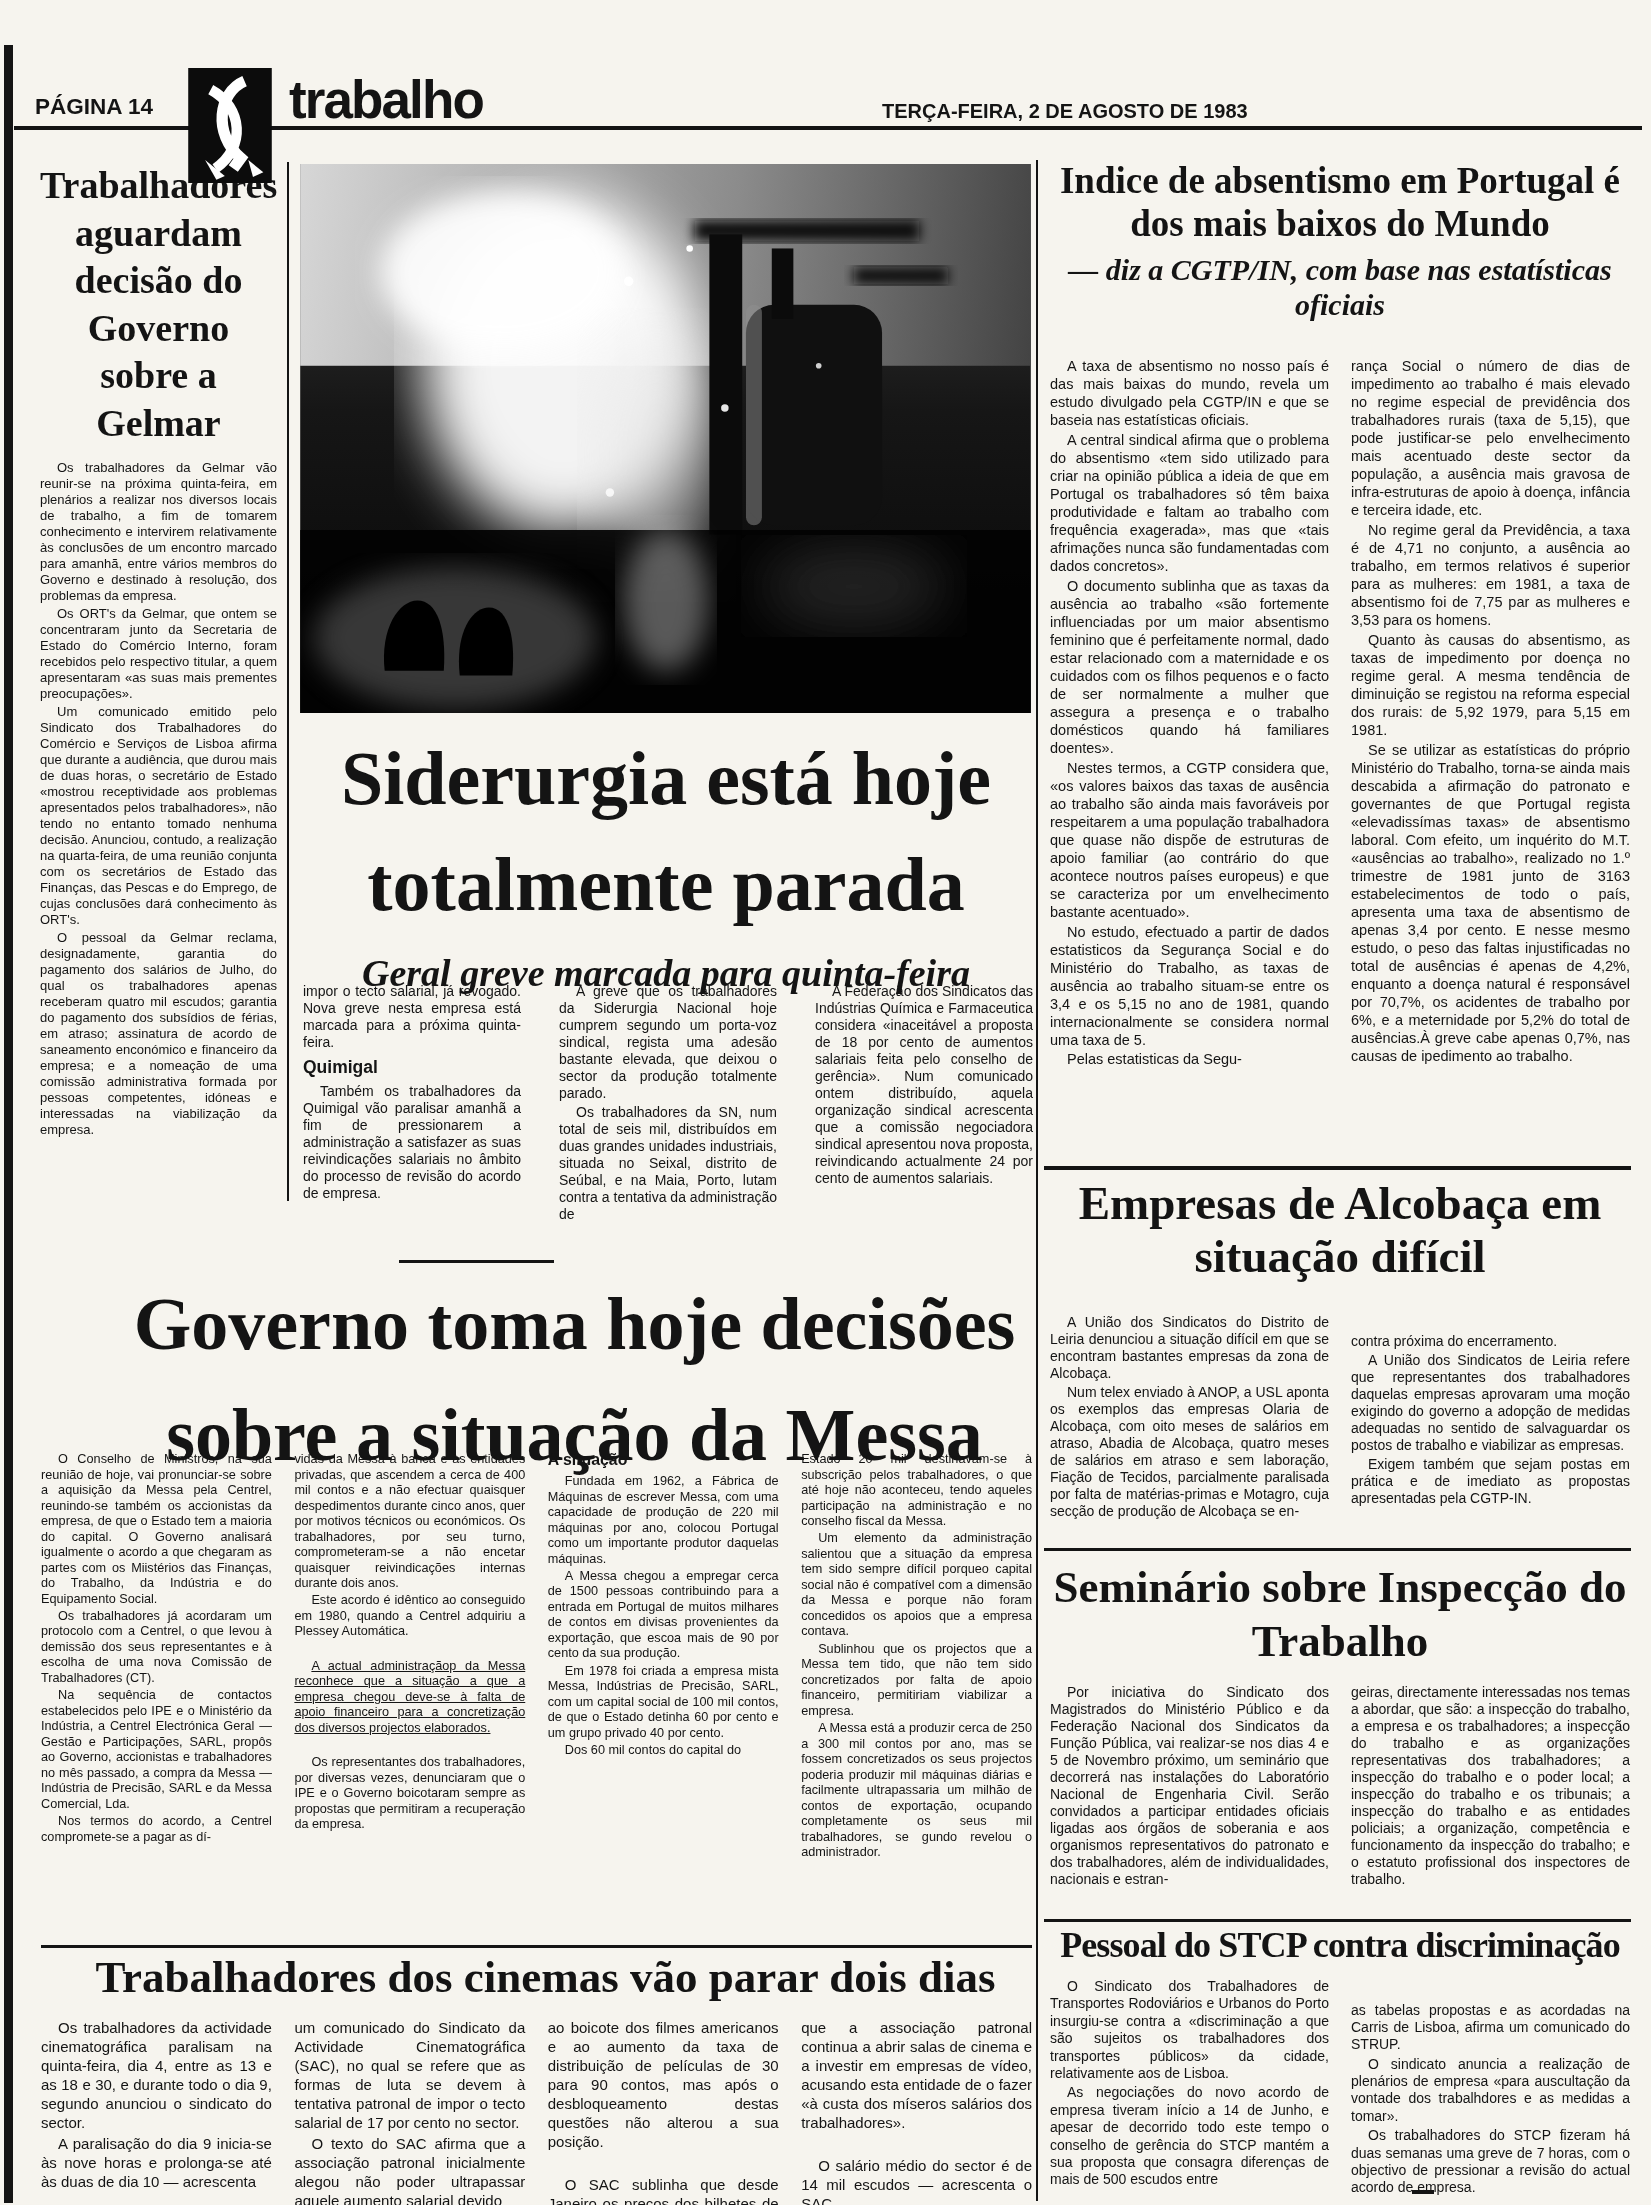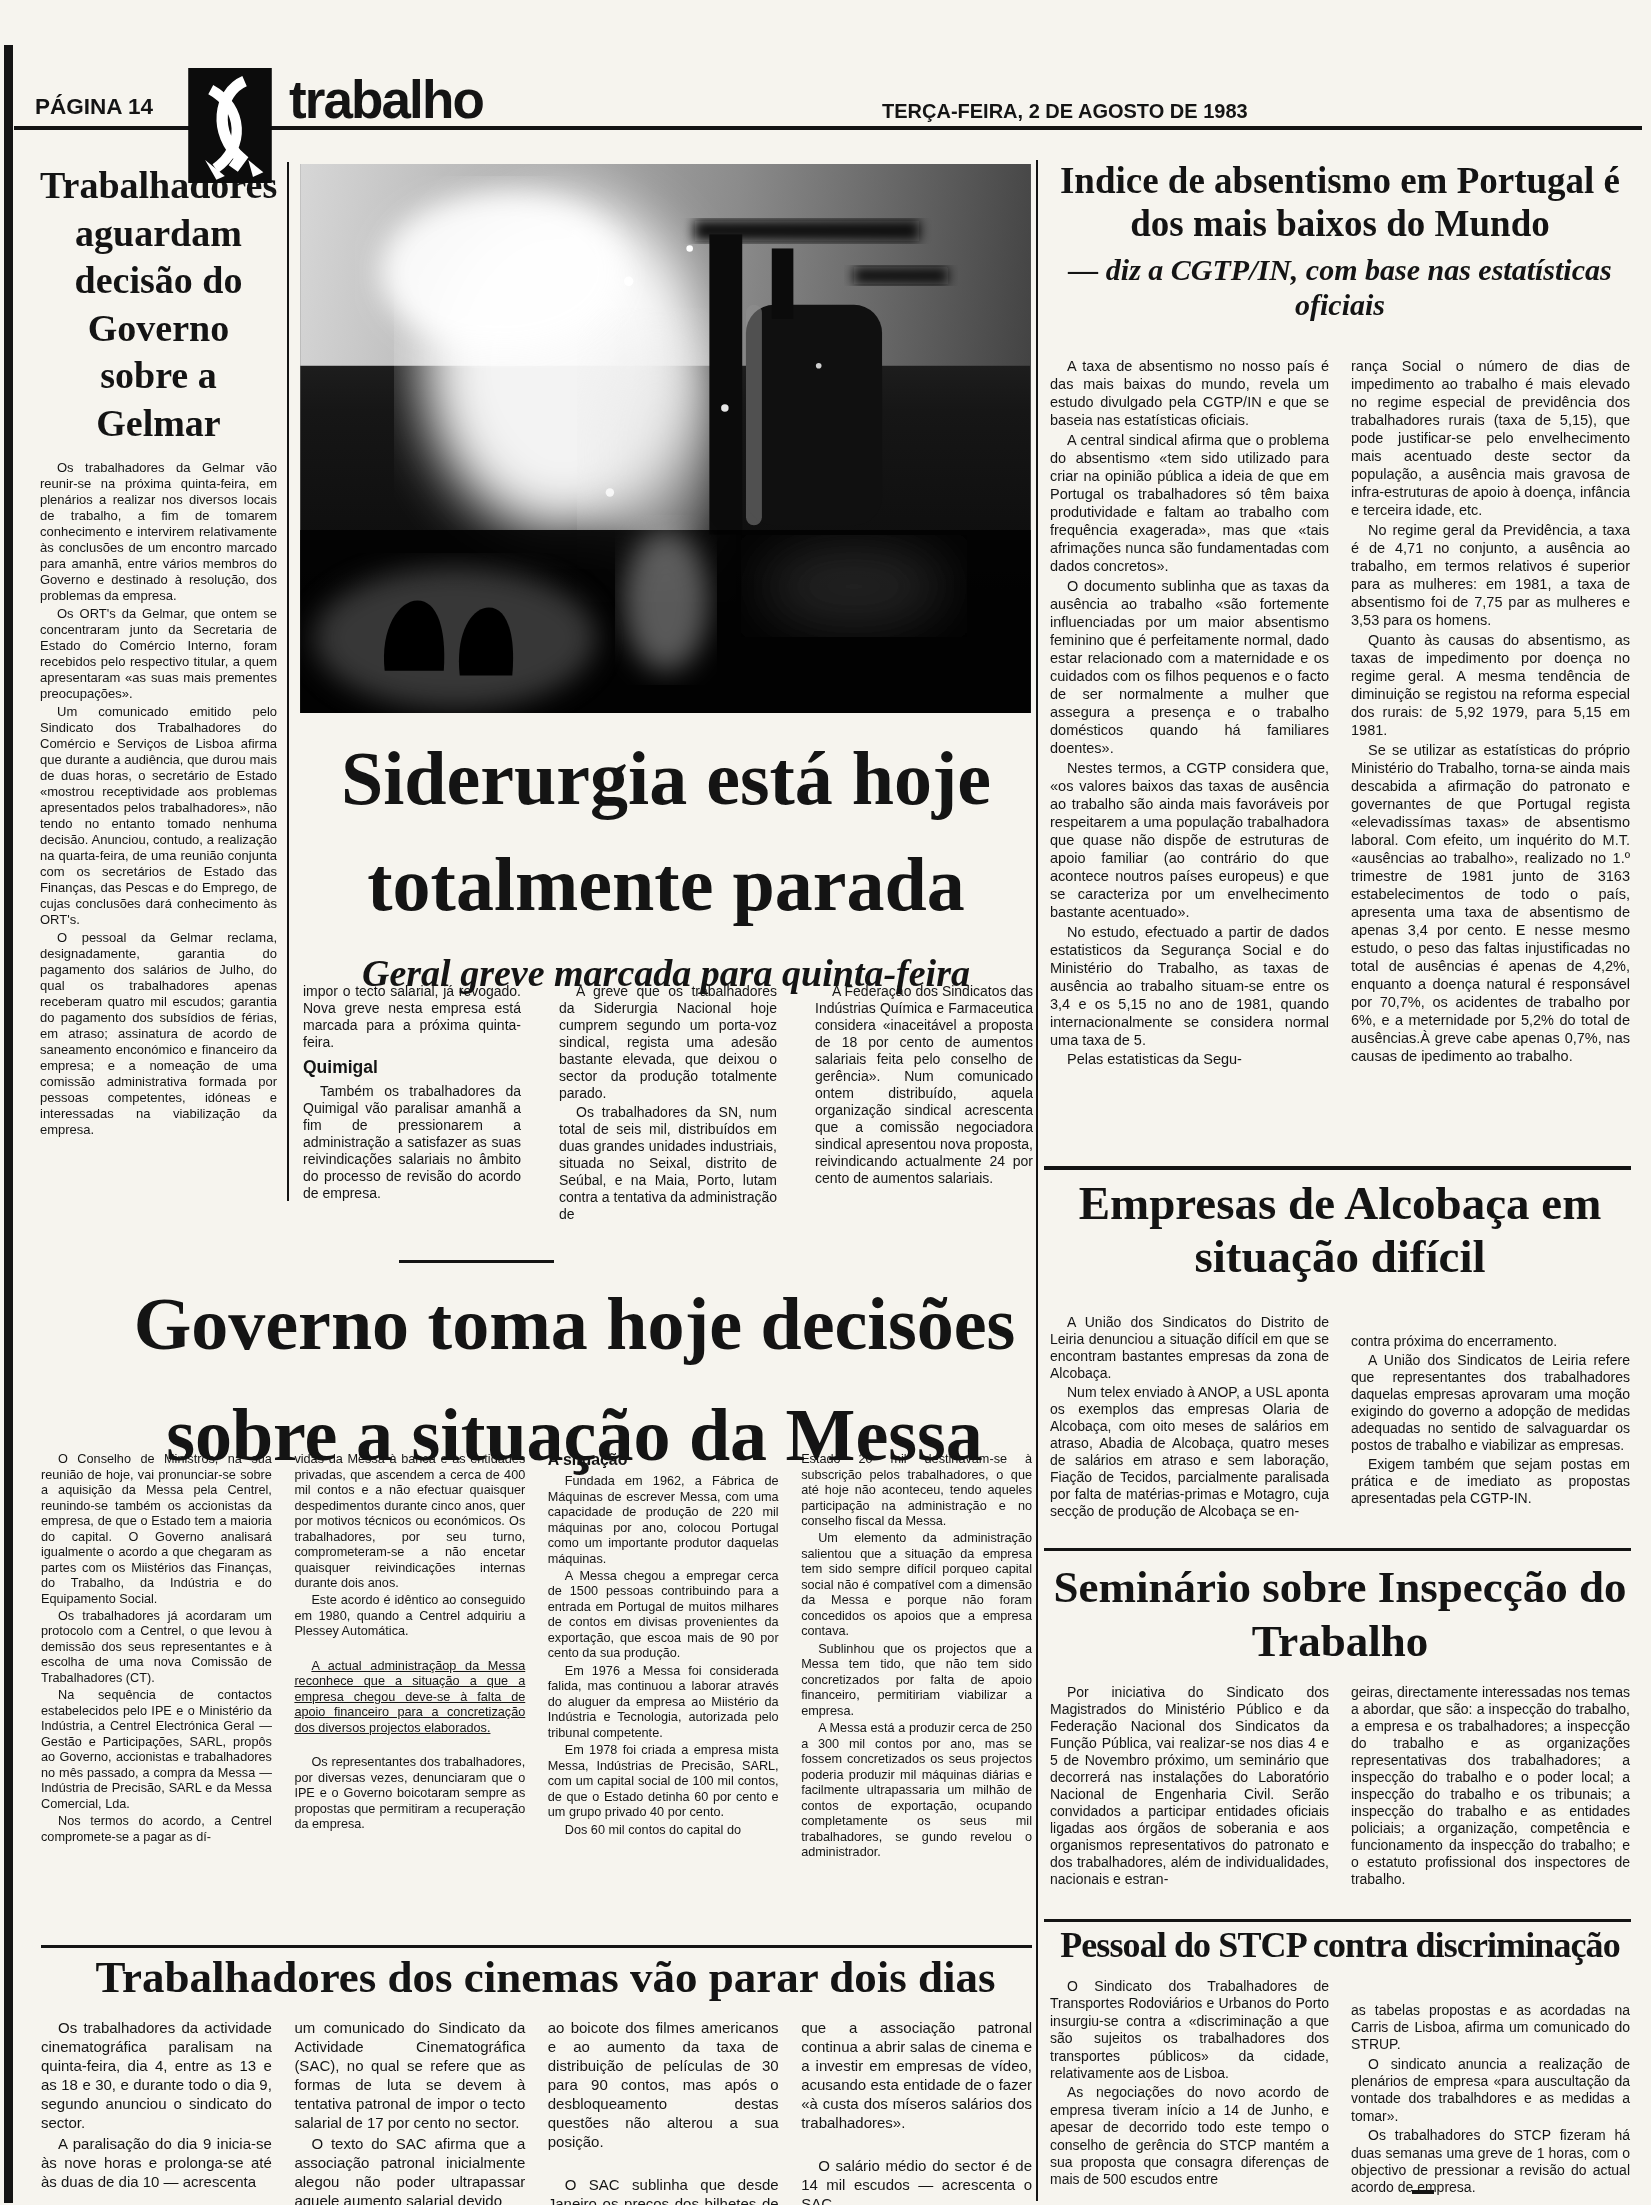--- a/index.html
+++ b/index.html
@@ -182,21 +182,21 @@
     <h2 class="serif center" style="font-size:36px;line-height:1.1;letter-spacing:-0.9px;white-space:nowrap;">Pessoal do STCP contra discriminação</h2>
   </div>
   <div class="abs cols" style="left:1050px;top:1978px;width:580px;gap:22px;">
     <div class="bodycol" style="width:279px;font-size:14px;line-height:17.4px;">
       <p>O Sindicato dos Trabalhadores de Transportes Rodoviários e Urbanos do Porto insurgiu-se contra a «discriminação a que são sujeitos os trabalhadores dos transportes públicos» da cidade, relativamente aos de Lisboa.</p>
       <p>As negociações do novo acordo de empresa tiveram início a 14 de Junho, e apesar de decorrido todo este tempo o conselho de gerência do STCP mantém a sua proposta que consagra diferenças de mais de 500 escudos entre</p>
     </div>
     <div class="bodycol" style="width:279px;font-size:14px;line-height:17.4px;padding-top:23.5px;">
       <p class="cont">as tabelas propostas e as acordadas na Carris de Lisboa, afirma um comunicado do STRUP.</p>
       <p>O sindicato anuncia a realização de plenários de empresa «para auscultação da vontade dos trabalhdores e as medidas a tomar».</p>
-      <p>Os trabalhadores do STCP fizeram há duas semanas uma greve de 1 horas, com o objectivo de pressionar a revisão do actual acordo de empresa.</p>
+      <p>Os trabalhadores do STCP fizeram há duas semanas uma greve de 7 horas, com o objectivo de pressionar a revisão do actual acordo de empresa.</p>
     </div>
   </div>
   <div class="abs rule" style="left:1412px;top:2190px;width:21.6px;height:4.2px;"></div>
 
   <div class="abs rule" style="left:399px;top:1260px;width:155px;height:2.8px;"></div>
   <div class="abs" style="left:117px;top:1269px;width:915px;">
     <h1 class="serif center" style="font-size:74px;line-height:1.5;">Governo toma hoje decisões sobre a situação da Messa</h1>
   </div>
 
   <div class="abs cols" style="left:41px;top:1452px;width:991px;gap:22.5px;">
@@ -209,21 +209,20 @@
     <div class="bodycol" style="width:231px;font-size:12.7px;line-height:15.5px;">
       <p class="cont">vidas da Messa à banca e às entidades privadas, que ascendem a cerca de 400 mil contos e a não efectuar quaisquer despedimentos durante cinco anos, quer por motivos técnicos ou económicos. Os trabalhadores, por seu turno, comprometeram-se a não encetar quaisquer reivindicações internas durante dois anos.</p>
       <p style="margin-bottom:19px;">Este acordo é idêntico ao conseguido em 1980, quando a Centrel adquiriu a Plessey Automática.</p>
       <p style="margin-bottom:19px;text-decoration:underline;">A actual administraçãop da Messa reconhece que a situação a que a empresa chegou deve-se à falta de apoio financeiro para a concretização dos diversos projectos elaborados.</p>
       <p>Os representantes dos trabalhadores, por diversas vezes, denunciaram que o IPE e o Governo boicotaram sempre as propostas que permitiram a recuperação da empresa.</p>
     </div>
     <div class="bodycol" style="width:231px;font-size:12.7px;line-height:15.5px;">
       <h4 style="margin-top:0;">A situação</h4>
       <p>Fundada em 1962, a Fábrica de Máquinas de escrever Messa, com uma capacidade de produção de 220 mil máquinas por ano, colocou Portugal como um importante produtor daquelas máquinas.</p>
       <p>A Messa chegou a empregar cerca de 1500 pessoas contribuindo para a entrada em Portugal de muitos milhares de contos em divisas provenientes da exportação, que escoa mais de 90 por cento da sua produção.</p>
-      <p>Em 1976 a Messa foi considerada falida, mas continuou a laborar através do aluguer da empresa ao Miistério da Indústria e Tecnologia, autorizada pelo tribunal competente.</p>
       <p>Em 1978 foi criada a empresa mista Messa, Indústrias de Precisão, SARL, com um capital social de 100 mil contos, de que o Estado detinha 60 por cento e um grupo privado 40 por cento.</p>
       <p>Dos 60 mil contos do capital do</p>
     </div>
     <div class="bodycol" style="width:231px;font-size:12.7px;line-height:15.5px;">
       <p class="cont">Estado 20 mil destinavam-se à subscrição pelos trabalhadores, o que até hoje não aconteceu, tendo aqueles participação na administração e no conselho fiscal da Messa.</p>
       <p>Um elemento da administração salientou que a situação da empresa tem sido sempre difícil porqueo capital social não é compatível com a dimensão da Messa e porque não foram concedidos os apoios que a empresa contava.</p>
       <p>Sublinhou que os projectos que a Messa tem tido, que não tem sido concretizados por falta de apoio financeiro, permitiriam viabilizar a empresa.</p>
       <p>A Messa está a produzir cerca de 250 a 300 mil contos por ano, mas se fossem concretizados os seus projectos poderia produzir mil máquinas diárias e facilmente ultrapassaria um milhão de contos de exportação, ocupando completamente os seus mil trabalhadores, se gundo revelou o administrador.</p>
     </div>
   </div>

